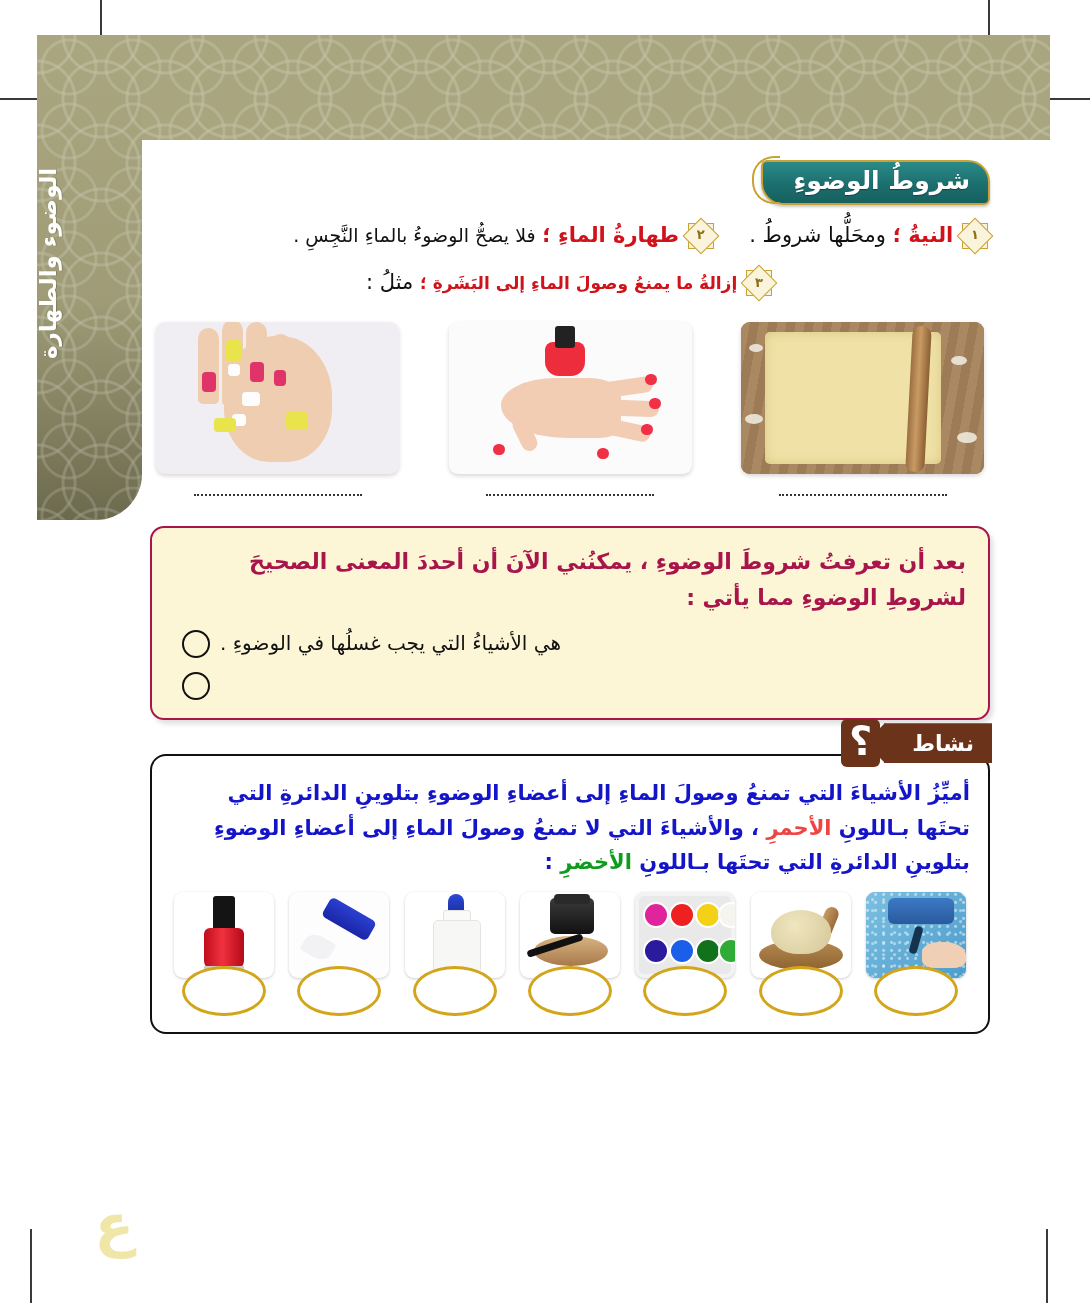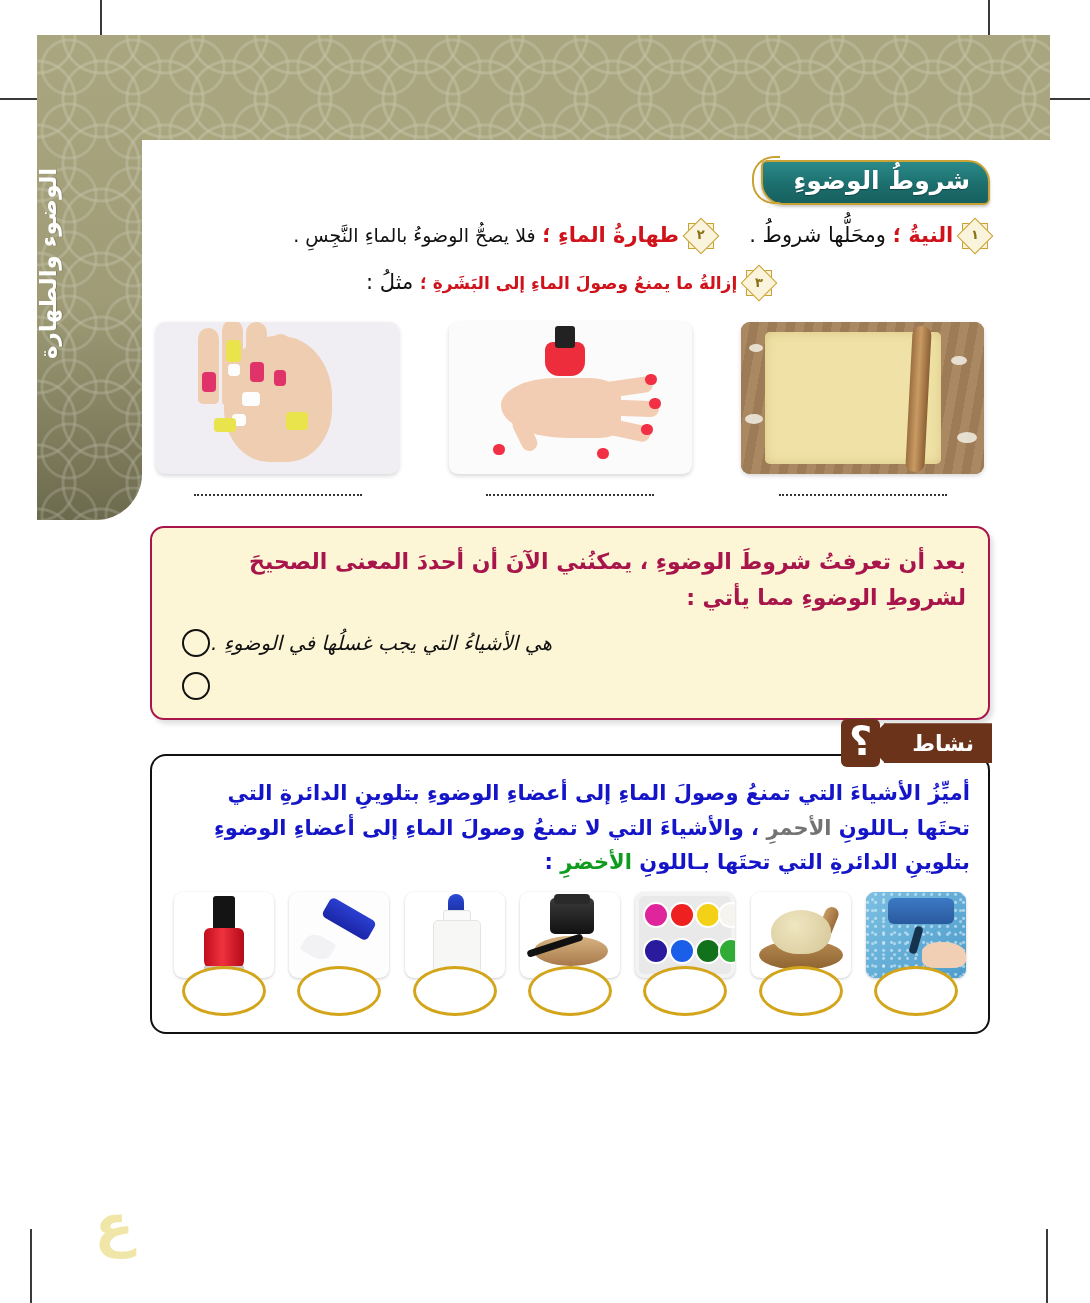--- a/index.html
+++ b/index.html
@@ -149,22 +149,22 @@
 
   
   .cream-box{
     margin-top:30px;background:#fdf6d6;border:2px solid #a8154b;border-radius:14px;
     padding:16px 22px 18px 22px;box-shadow:3px 4px 5px rgba(0,0,0,.13);
   }
   .cream-q{
     color:#a8154b;font-size:22px;font-weight:bold;line-height:1.62;text-align:right;
   }
   .opt{
-    margin-top:14px;display:flex;flex-direction:row-reverse;align-items:flex-start;
-    justify-content:flex-start;gap:1px;padding-left:8px;font-style:italic;
+    margin-top:14px;display:flex;flex-direction:row-reverse;align-items:flex-end;
+    justify-content:flex-start;gap:10px;padding-left:8px;
   }
   .opt .bubble{
     width:24px;height:24px;flex:0 0 24px;border:2.4px solid #111;border-radius:50%;background:#fdf6d6;
   }
   .opt .otext{font-size:20px;color:#111;line-height:1.45;text-align:right;}
 
   
   .activity-wrap{margin-top:34px;position:relative;}
   .activity-tab{
     position:absolute;right:-2px;top:-33px;height:44px;display:flex;align-items:center;
@@ -185,21 +185,21 @@
     position:relative;z-index:3;color:#fff;font-size:40px;font-weight:bold;
     line-height:1;margin-right:4px;background:#6b331a;padding:2px 8px 6px 8px;
     border-radius:6px;
   }
   .activity-box{
     border:2.5px solid #111;border-radius:16px;padding:20px 18px 16px 18px;background:#fff;
   }
   .act-text{
     color:#1414c8;font-size:21px;font-weight:bold;line-height:1.65;text-align:right;
   }
-  .act-red{color:#737373;}
+  .act-red{color:#ef4444;}
   .act-green{color:#0f9b1e;}
   .thumb-row{
     margin-top:12px;display:flex;flex-direction:row-reverse;justify-content:space-between;
     gap:6px;padding:0 4px;
   }
   .thumb-cell{width:100px;display:flex;flex-direction:column;align-items:center;}
   .thumb-img{
     width:100px;height:86px;border-radius:9px;overflow:hidden;position:relative;
     background:#fff;box-shadow:0 1px 3px rgba(0,0,0,.2);
   }

